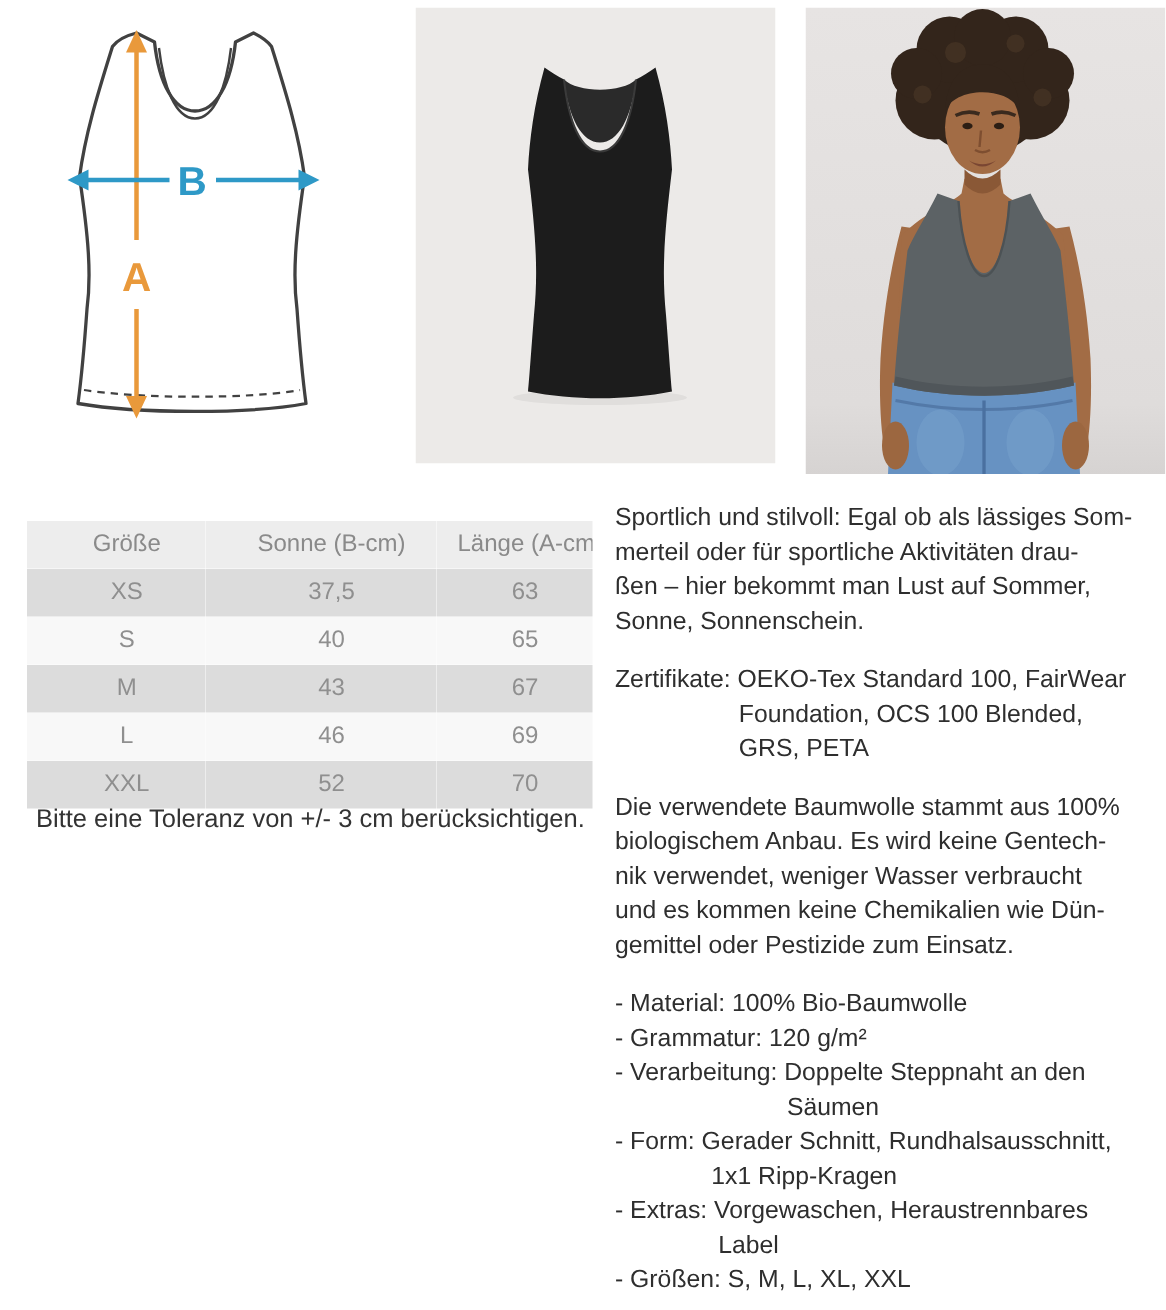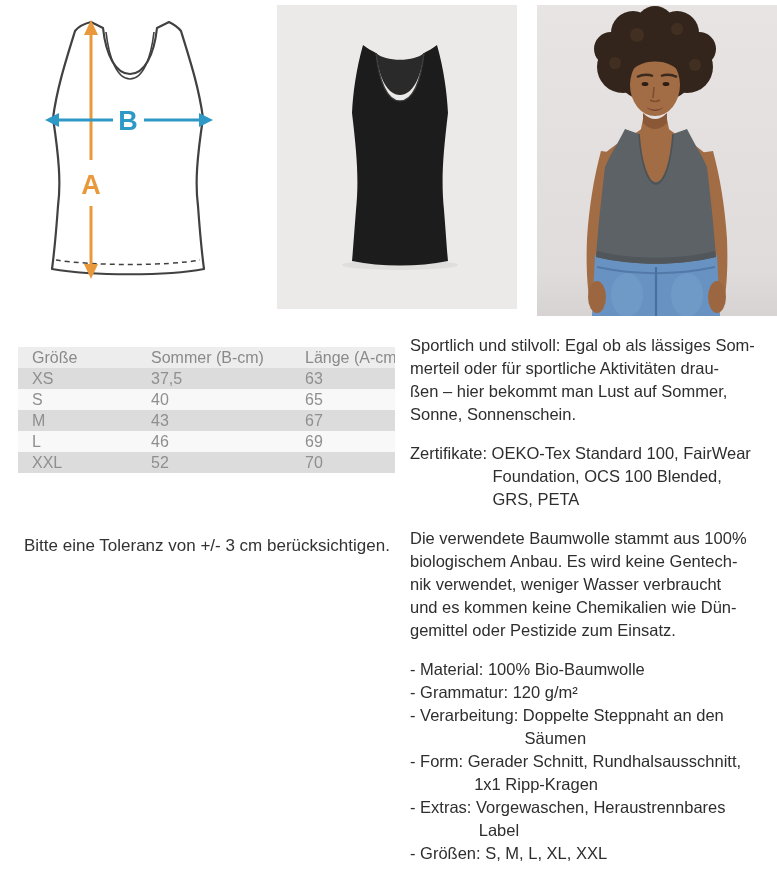--- a/index.html
+++ b/index.html
@@ -10,21 +10,21 @@
   }
   .panel{position:absolute;}
   #diagram-panel{left:20px;top:8px;width:220px;height:302px;}
   #flat-photo-panel{left:277px;top:5px;width:240px;height:304px;}
   #model-photo-panel{left:537px;top:5px;width:240px;height:311px;}
   .panel svg{display:block;width:100%;height:100%;}
 
   
   #size-table-wrap{position:absolute;left:18px;top:347px;width:377px;}
   table{border-collapse:collapse;width:100%;font-size:16px;color:#8f8f8f;table-layout:fixed;}
-  th,td{height:21px;padding:0 0 0 14px;text-align:left;font-weight:400;overflow:hidden;white-space:nowrap;}
+  th,td{height:32px;padding:0 0 0 14px;text-align:center;font-weight:400;overflow:hidden;white-space:nowrap;}
   th:nth-child(1),td:nth-child(1){width:105px;}
   th:nth-child(2),td:nth-child(2){width:140px;}
   thead tr{background:#ededed;color:#8a8a8a;}
   tbody tr:nth-child(odd){background:#dcdcdc;}
   tbody tr:nth-child(even){background:#f8f8f8;}
 
   #tolerance-note{position:absolute;left:24px;top:536px;font-size:17px;color:#333333;}
 
   
   #description{position:absolute;left:410px;top:334px;width:364px;
@@ -147,21 +147,21 @@
       <ellipse cx="180" cy="292" rx="9" ry="16"></ellipse>
     </g>
   </svg>
 </div>
 
 <div id="size-table-wrap">
   <table>
     <thead>
       <tr>
           <th>Größe</th>
-          <th>Sommer (B-cm)</th>
+          <th>Sonne (B-cm)</th>
           <th>Länge (A-cm)</th>
         </tr>
     </thead>
     <tbody>
         <tr>
           <td>XS</td>
           <td>37,5</td>
           <td>63</td>
         </tr>
         <tr>

